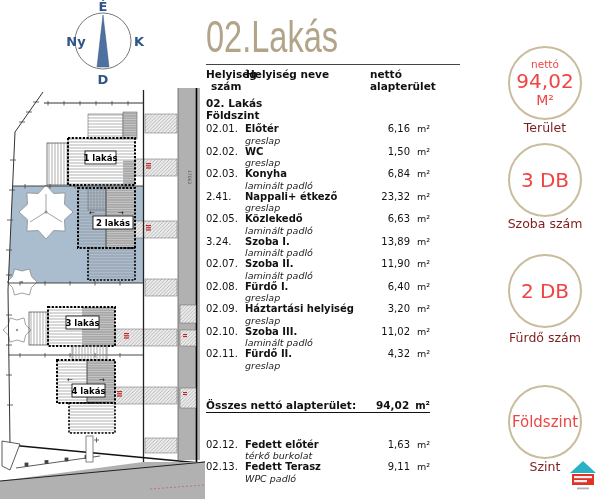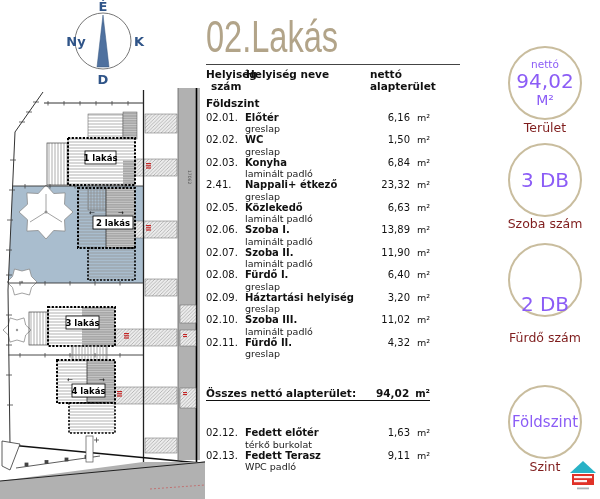--- a/index.html
+++ b/index.html
@@ -16,33 +16,33 @@
   .thead .c1 span{display:block;}
   .thead .c1 .l2{padding-left:5px;}
   .groups{margin-top:6px;font-weight:bold;font-size:10.5px;line-height:11.5px;}
   .rows{margin-top:2px;}
   .row{display:grid;grid-template-columns:39px 131px 34px 1fr;grid-template-rows:11.5px 11px;
        font-size:10px;line-height:11px;}
   .row .num{font-weight:400;}
   .row .name{font-weight:bold;}
   .row .area{text-align:right;}
   .row .unit{padding-left:7px;font-size:9.5px;}
-  .row .floor{grid-column:2;font-size:9.5px;color:#1a1a1a;}
+  .row .floor{grid-column:2;font-size:9.5px;color:#1a1a1a;font-style:italic;}
   .summary{margin-top:28px;width:224px;display:flex;align-items:baseline;font-weight:bold;
            font-size:10.5px;border-bottom:1.5px solid #111;padding-bottom:1px;}
   .summary .s-label{flex:1;}
   .summary .s-unit{margin-left:6px;font-size:10px;}
   .extra{margin-top:26px;}
   
   .circle{position:absolute;width:74px;height:74px;box-sizing:border-box;border:2px solid #c9bd9e;
           border-radius:50%;display:flex;flex-direction:column;align-items:center;justify-content:center;
-          color:#8b5cf6;text-align:center;}
+          color:#ef4444;text-align:center;}
   .c1{left:508px;top:46px;}
   .c2{left:508px;top:143px;}
-  .c3{left:508px;top:243px;justify-content:flex-end;}
+  .c3{left:508px;top:254px;}
   .c4{left:508px;top:385px;}
   .circle .small{font-size:10.5px;line-height:12px;}
   .circle .big{font-size:20px;line-height:22px;}
   .circle .med{font-size:14px;line-height:16px;}
   .circle .val{font-size:20px;line-height:22px;}
   .c4 .val{font-size:15px;}
   .clabel{position:absolute;left:490px;width:110px;text-align:center;color:#7f1d1d;font-size:12.5px;}
   .lab1{top:120px;} .lab2{top:216px;} .lab3{top:330px;} .lab4{top:459px;}
   
   .logo{position:absolute;left:568px;top:460px;}
@@ -259,20 +259,21 @@
     <div class="thead">
       <div class="c1">
         <span class="l1">Helyiség</span>
         <span class="l2">szám</span>
       </div>
       <div>Helyiség neve</div>
       <div>nettó alapterület</div>
     </div>
 
     <div class="groups">
+      <div>02. Lakás</div>
       <div>Földszint</div>
     </div>
 
     <div class="rows" id="rows">
         <div class="row">
           <span class="num">02.01.</span>
           <span class="name">Előtér</span>
           <span class="area">6,16</span>
           <span class="unit">m²</span>
           <span class="floor">greslap</span>
@@ -299,21 +300,21 @@
           <span class="floor">greslap</span>
         </div>
         <div class="row">
           <span class="num">02.05.</span>
           <span class="name">Közlekedő</span>
           <span class="area">6,63</span>
           <span class="unit">m²</span>
           <span class="floor">laminált padló</span>
         </div>
         <div class="row">
-          <span class="num">02.06.</span>
+          <span class="num">3.24.</span>
           <span class="name">Szoba I.</span>
           <span class="area">13,89</span>
           <span class="unit">m²</span>
           <span class="floor">laminált padló</span>
         </div>
         <div class="row">
           <span class="num">02.07.</span>
           <span class="name">Szoba II.</span>
           <span class="area">11,90</span>
           <span class="unit">m²</span>

